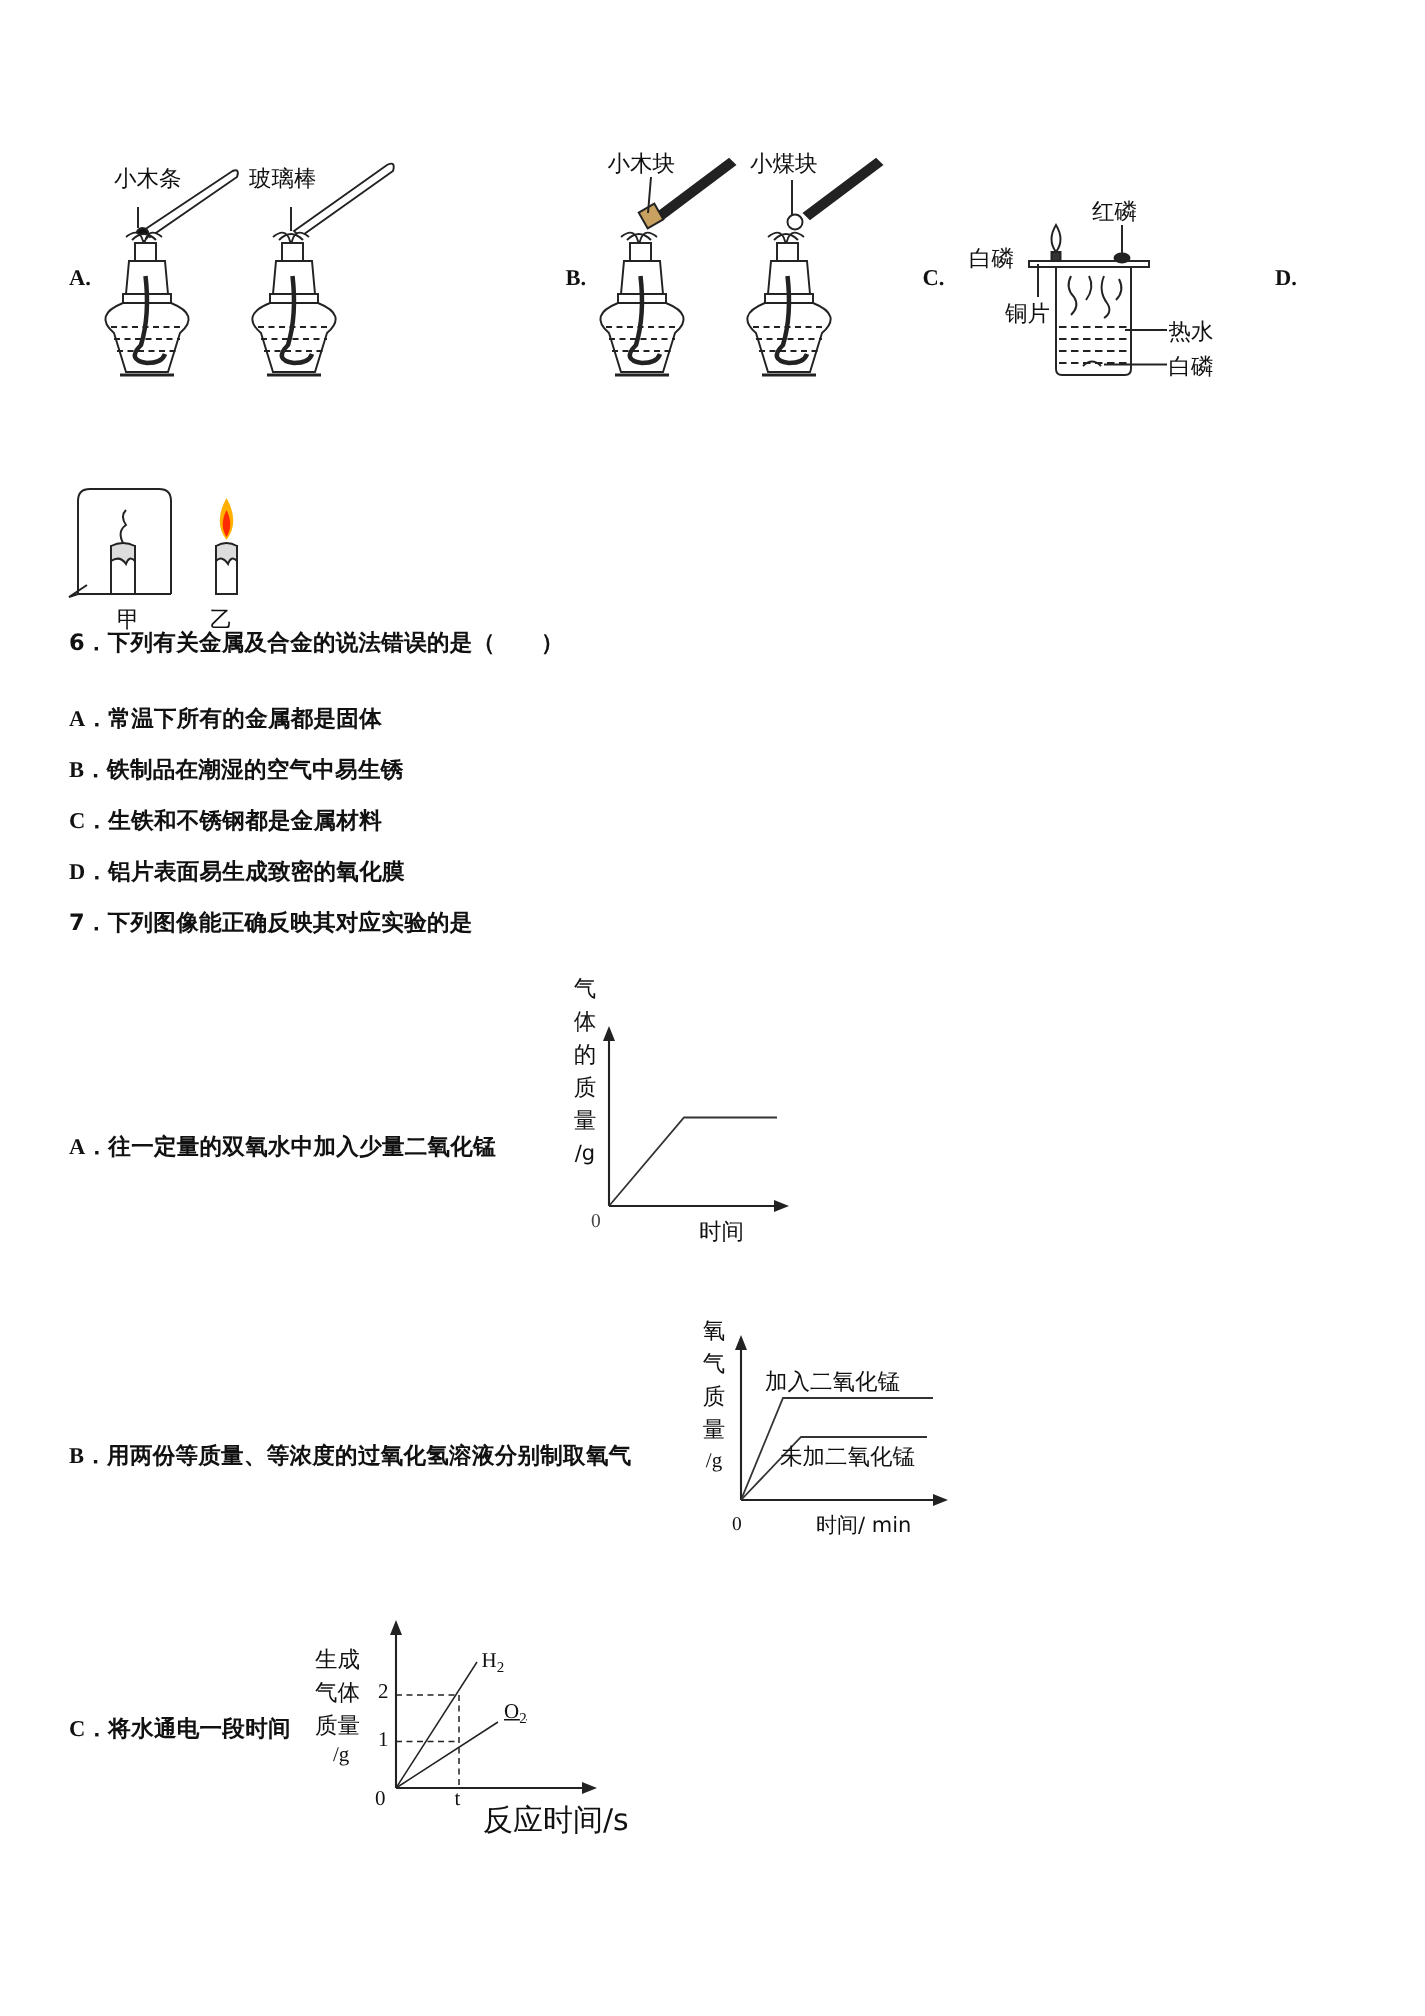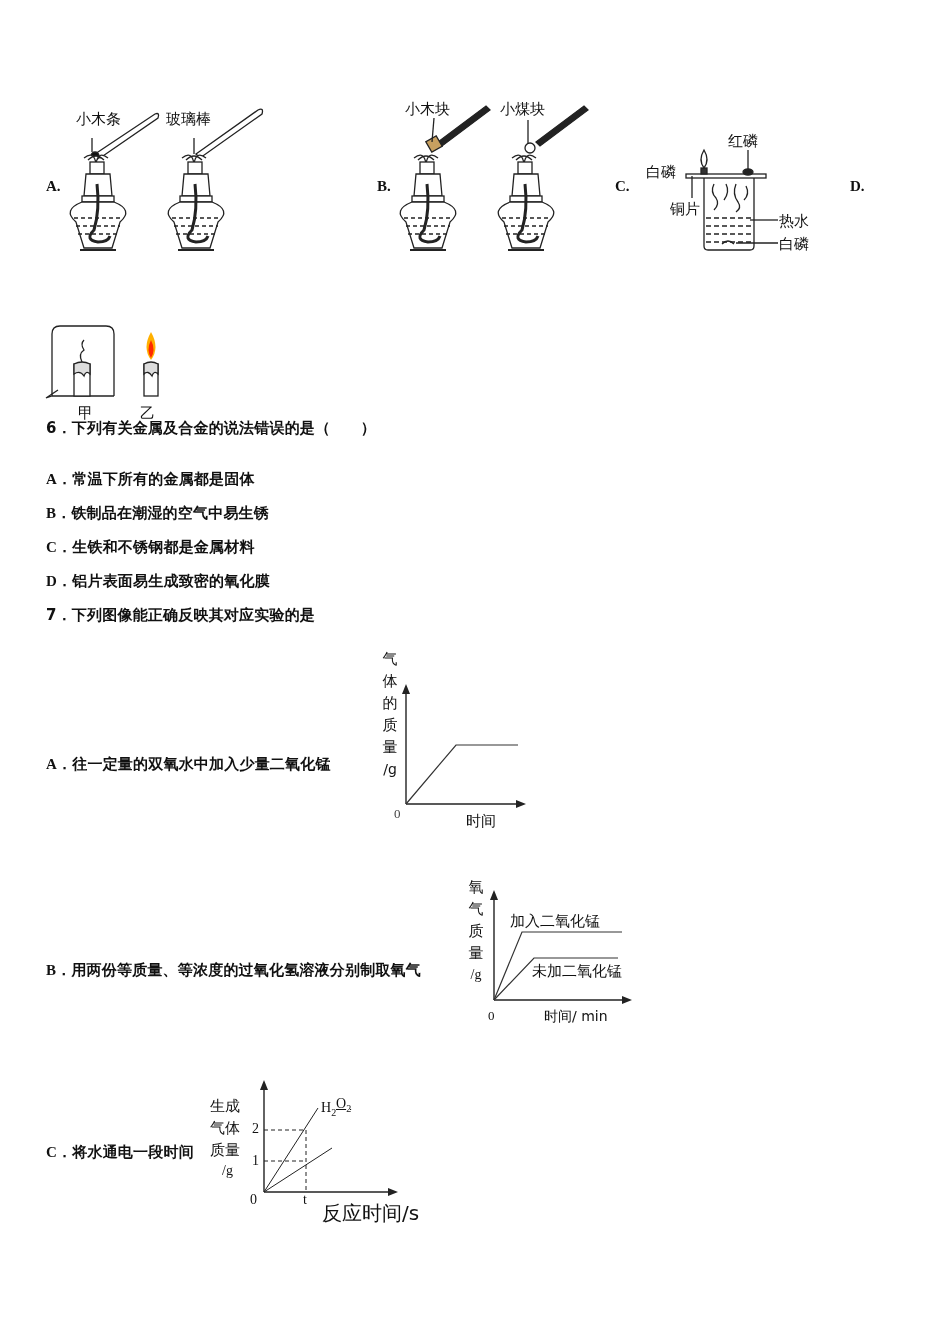--- a/index.html
+++ b/index.html
@@ -207,21 +207,21 @@
   <g stroke="#222" stroke-width="1.4" fill="none">
     <line x1="4" y1="110" x2="4" y2="8"></line>
     <line x1="4" y1="110" x2="134" y2="110"></line>
     <polyline points="4,110 32,42 132,42" stroke="#333" stroke-width="1.2"></polyline>
     <polyline points="4,110 44,68 128,68" stroke="#333" stroke-width="1.2"></polyline>
   </g>
   <path d="M4 0 L0 10 L8 10 Z" fill="#222"></path>
   <path d="M142 110 L132 106 L132 114 Z" fill="#222"></path>
 </svg>
 <div class="abs lbl" style="left:510px;top:912px;">加入二氧化锰</div>
-<div class="abs lbl" style="left:532px;top:962px;font-family:Liberation Mono, monospace;">未加二氧化锰</div>
+<div class="abs lbl" style="left:520px;top:962px;font-family:Liberation Mono, monospace;">未加二氧化锰</div>
 <div class="abs serif" style="left:488px;top:1008px;font-size:13px;">0</div>
 <div class="abs lbl" style="left:544px;top:1008px;font-size:14px;">时间/ min</div>
 
 <div class="abs qtext" style="left:46px;top:1143px;">
   <span class="opt">C．</span><span>将水通电一段时间</span>
 </div>
 <div class="abs lbl" style="left:210px;top:1097px;">生成</div>
 <div class="abs lbl" style="left:210px;top:1119px;">气体</div>
 <div class="abs lbl" style="left:210px;top:1141px;">质量</div>
 <div class="abs serif" style="left:222px;top:1163px;font-size:14px;">/g</div>
@@ -238,14 +238,14 @@
     </g>
   </g>
   <path d="M2 0 L-2 10 L6 10 Z" fill="#222"></path>
   <path d="M136 112 L126 108 L126 116 Z" fill="#222"></path>
 </svg>
 <div class="abs serif" style="left:252px;top:1121px;font-size:14px;">2</div>
 <div class="abs serif" style="left:252px;top:1153px;font-size:14px;">1</div>
 <div class="abs serif" style="left:250px;top:1192px;font-size:14px;">0</div>
 <div class="abs serif" style="left:303px;top:1192px;font-size:14px;">t</div>
 <div class="abs serif" style="left:321px;top:1100px;font-size:14px;"><span>H</span><sub style="font-size:10px;">2</sub></div>
-<div class="abs serif" style="left:336px;top:1096px;font-size:14px;text-decoration:underline;"><span>O</span><sub style="font-size:10px;">2</sub></div>
+<div class="abs serif" style="left:336px;top:1134px;font-size:14px;text-decoration:underline;"><span>O</span><sub style="font-size:10px;">2</sub></div>
 <div class="abs lbl" style="left:322px;top:1200px;font-size:20px;">反应时间/s</div>
 
 </body></html>

